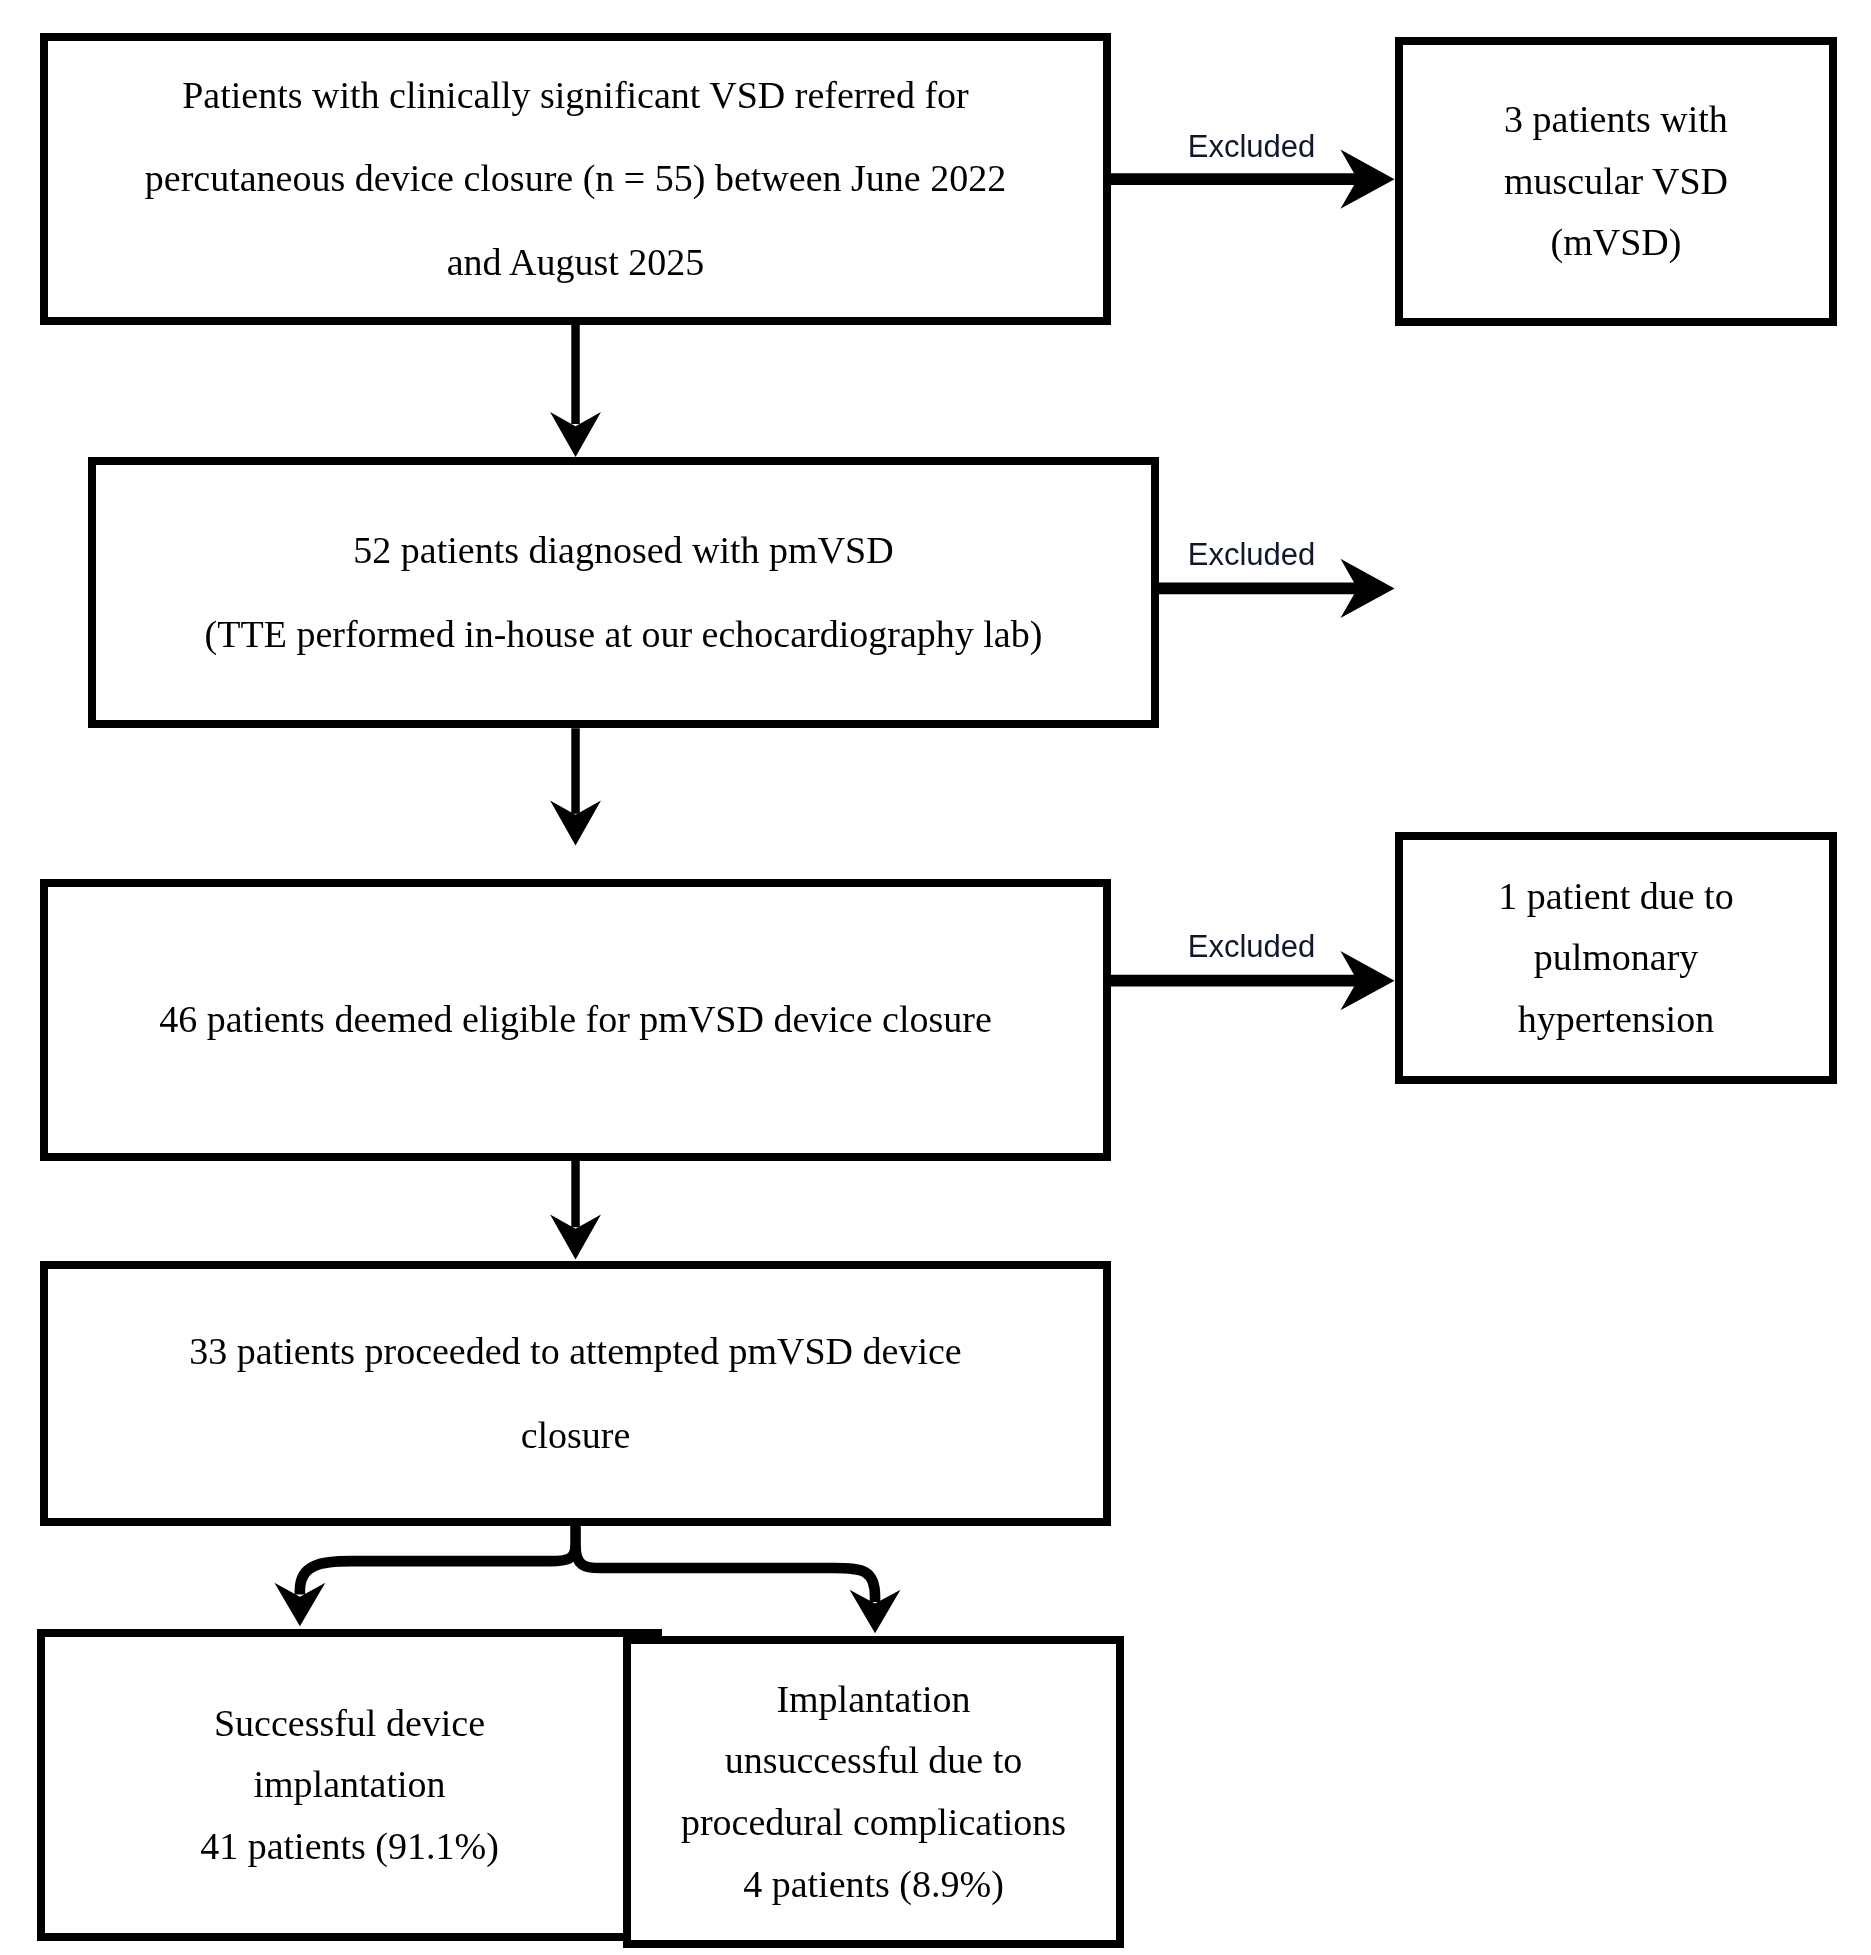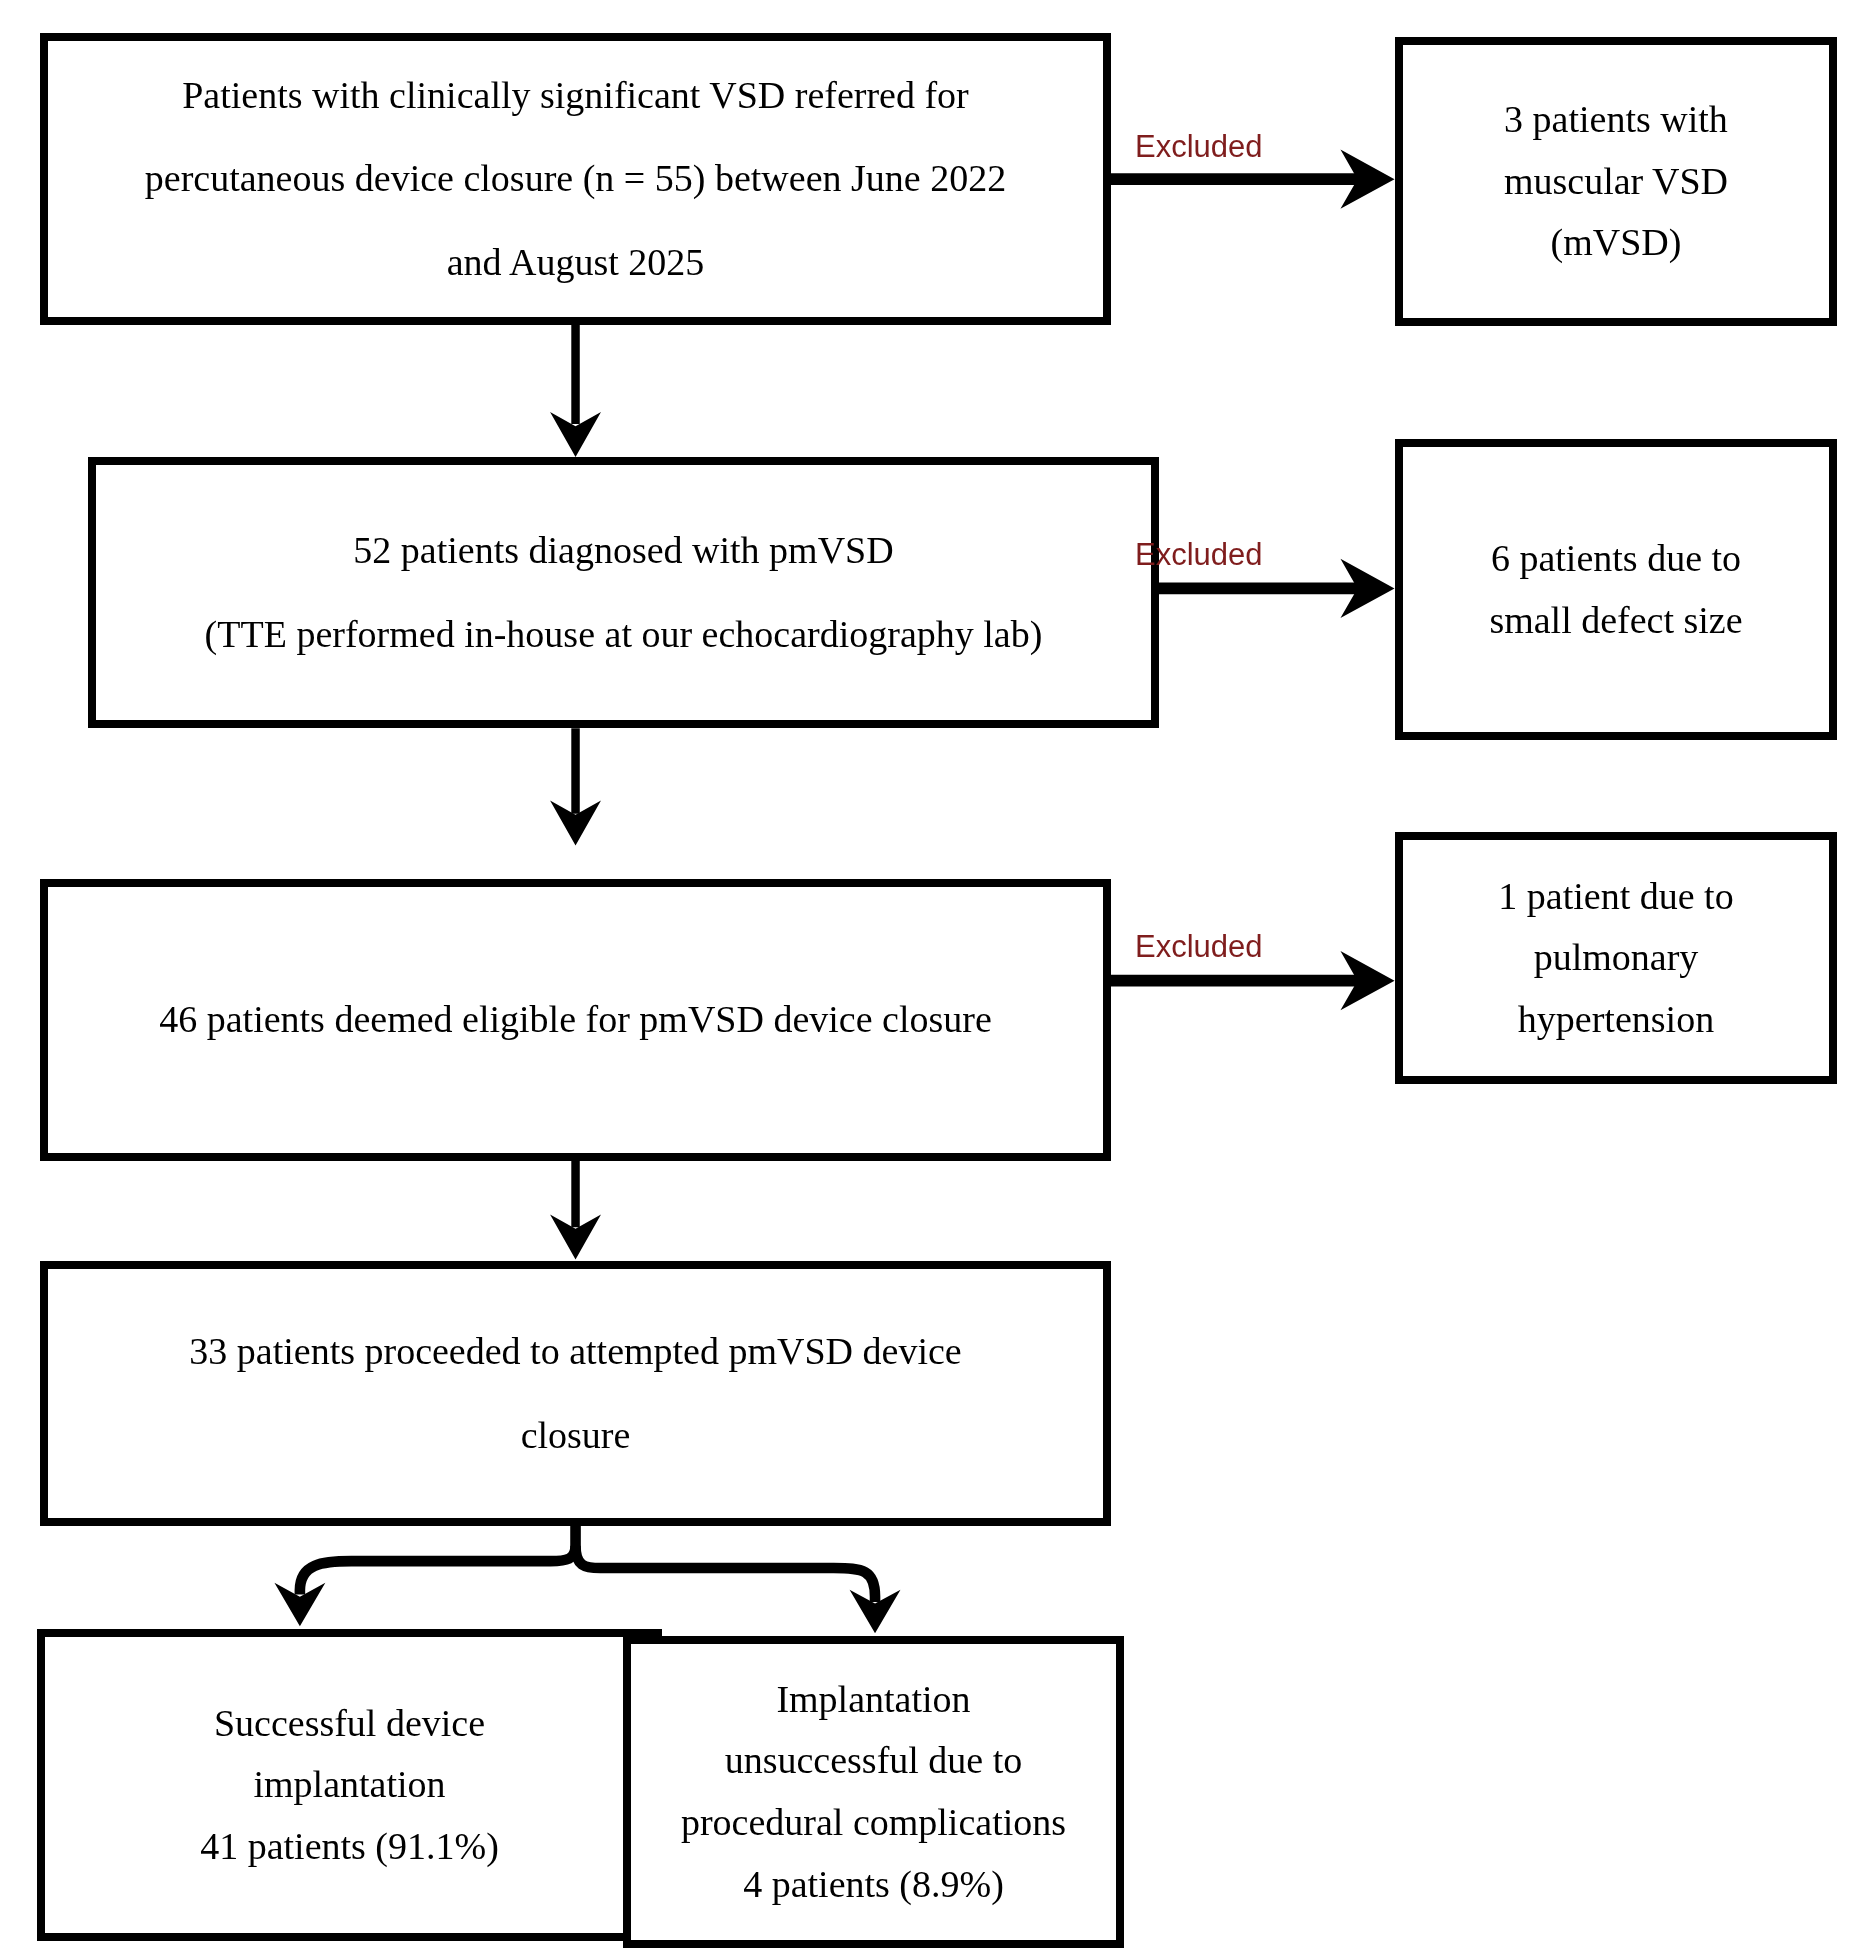--- a/index.html
+++ b/index.html
@@ -23,24 +23,25 @@
     text-align: center;
     white-space: pre-line;
     font-size: 38px;
   }
   .main-box   { line-height: 2.2;  padding: 0 23px; }
   .side-box   { line-height: 1.62; padding: 0 16px; }
   .outcome-box{ line-height: 1.62; padding: 0 16px; }
   .excluded-label {
     position: absolute;
     width: 233px;
+    text-align: center;
     font-family: "Liberation Sans", sans-serif;
     font-size: 31px;
     line-height: 1.1;
-    color: #7f1d1d;
+    color: #0f172a;
   }
   svg.connectors {
     position: absolute;
     left: 0; top: 0;
     width: 1872px;
     height: 1955px;
     pointer-events: none;
   }
   .stroke  { fill: none; stroke: #000000; }
   .fillblk { fill: #000000; stroke: none; }
@@ -99,22 +100,20 @@
 
   <div class="box main-box" style="left:40px; top:847px; width:1071px; height:282px;margin-top:32px;">46 patients deemed eligible for pmVSD device closure</div>
 
   <div class="box main-box" style="left:40px; top:1261px; width:1071px; height:265px;">33 patients proceeded to attempted pmVSD device
 closure</div>
 
   <div class="box side-box" style="left:1395px; top:37px; width:442px; height:289px;">3 patients with
 muscular VSD
 (mVSD)</div>
 
-  <div class="box side-box" style="left:1395px; top:439px; width:442px; height:301px;">6 patients due to
-small defect size</div>
 
   <div class="box side-box" style="left:1395px; top:832px; width:442px; height:252px;">1 patient due to
 pulmonary
 hypertension</div>
 
   <div class="box outcome-box" style="left:37px; top:1629px; width:625px; height:312px;">Successful device
 implantation
 41 patients (91.1%)</div>
 
   <div class="box outcome-box" style="left:623px; top:1636px; width:501px; height:312px;">Implantation

